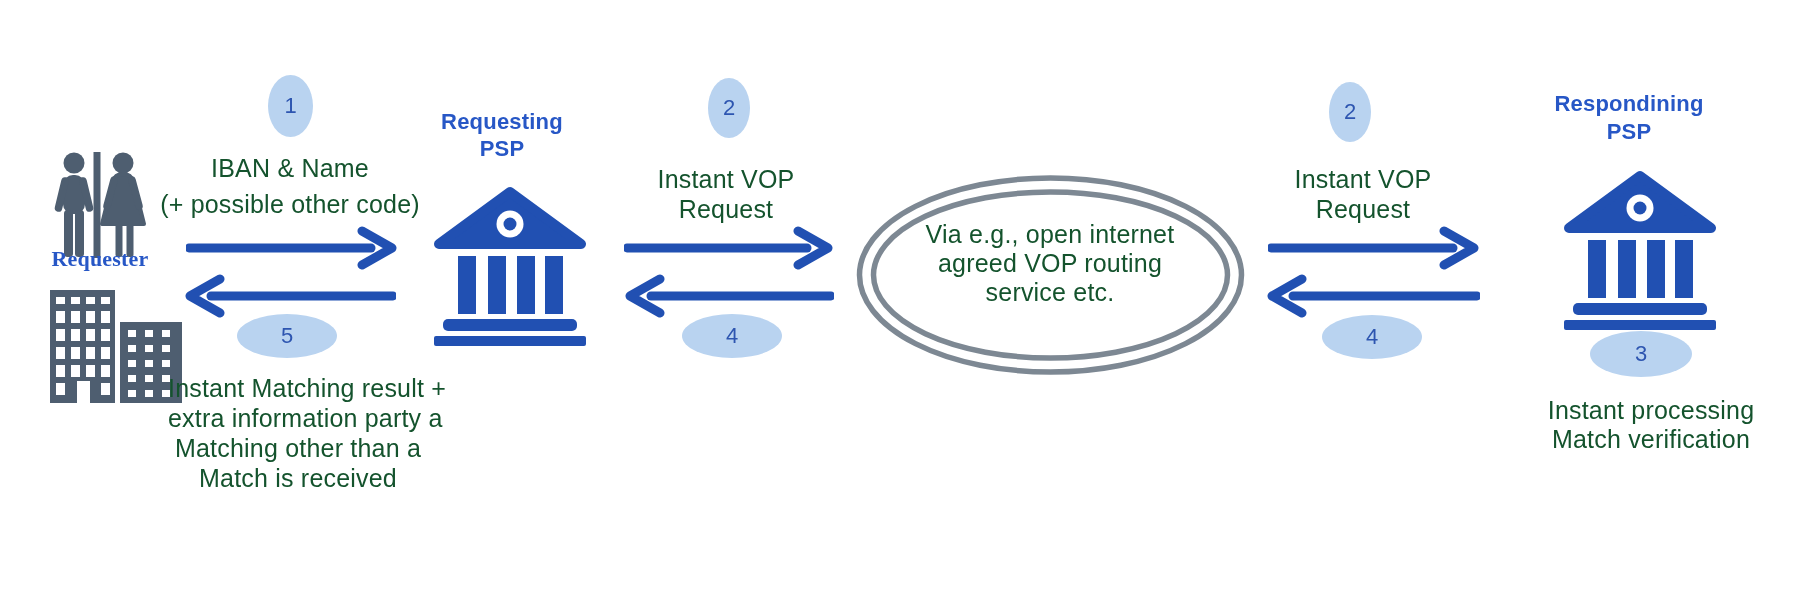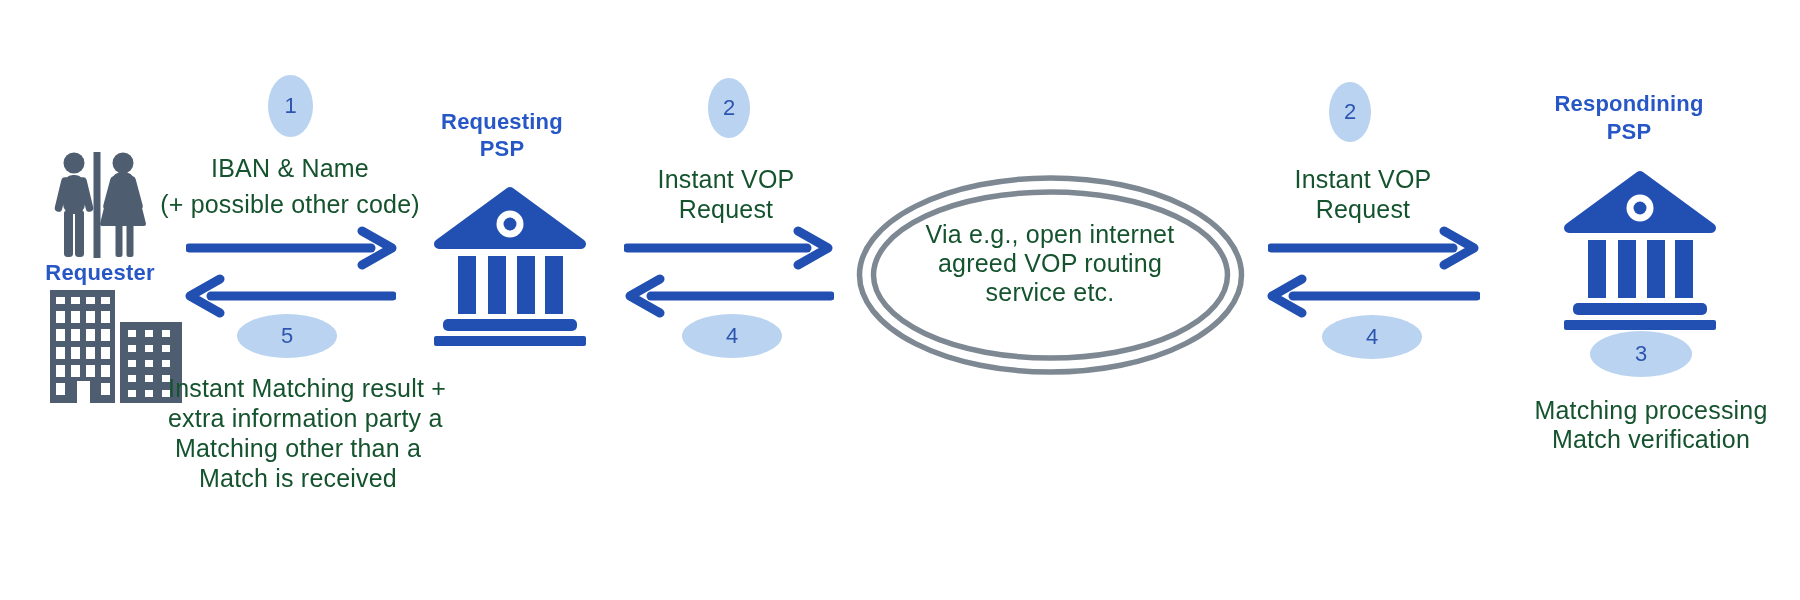--- a/index.html
+++ b/index.html
@@ -35,21 +35,21 @@
     <rect class="slate" x="46.5" y="0" width="7" height="106"></rect>
 
     <circle class="slate" cx="76" cy="11" r="10.5"></circle>
     <path class="slate" d="M76 22 C70 22 67 25 65.5 30 L55 72 L97 72 L86.5 30 C85 25 82 22 76 22 Z" stroke="#4e5e70" stroke-width="4" stroke-linejoin="round"></path>
     <path d="M67 28 L60 54" stroke="#4e5e70" stroke-width="7.5" stroke-linecap="round" fill="none"></path>
     <path d="M85 28 L92 54" stroke="#4e5e70" stroke-width="7.5" stroke-linecap="round" fill="none"></path>
     <rect class="slate" x="68.5" y="72" width="7" height="33" rx="2.5"></rect>
     <rect class="slate" x="79.5" y="72" width="7" height="33" rx="2.5"></rect>
   </svg>
 
-  <div class="abs label-bold" style="left:20px; top:260px; width:160px;">Requester</div>
+  <div class="abs label-bold" style="left:20px; top:246px; width:160px;font-family:Liberation Serif, serif;">Requester</div>
 
   <svg class="abs" style="left:49px; top:290px;" width="133" height="113" viewBox="0 0 133 113">
     <rect class="slate" x="1" y="0" width="65" height="113"></rect>
 
     <g fill="#ffffff">
       <rect x="7" y="7" width="9" height="7"></rect>
         <rect x="22" y="7" width="9" height="7"></rect>
         <rect x="37" y="7" width="9" height="7"></rect>
         <rect x="52" y="7" width="9" height="7"></rect>
       <rect x="7" y="21" width="9" height="12"></rect>
@@ -202,17 +202,17 @@
     <rect class="blue" x="85" y="70" width="18" height="58"></rect>
     <rect class="blue" x="113" y="70" width="18" height="58"></rect>
     <rect class="blue" x="11" y="133" width="134" height="12" rx="5"></rect>
     <rect class="blue" x="2" y="150" width="152" height="10" rx="2"></rect>
   </svg>
 
   <div class="abs bubble" style="left:1590px; top:331px; width:102px; height:46px;">
     <span>3</span>
   </div>
   <div class="abs body-text lh29" style="left:1531px; top:396px; width:240px;">
-    <div>Matching processing</div>
+    <div>Instant processing</div>
     <div>Match verification</div>
   </div>
 
 </div>
 
 </body></html>

